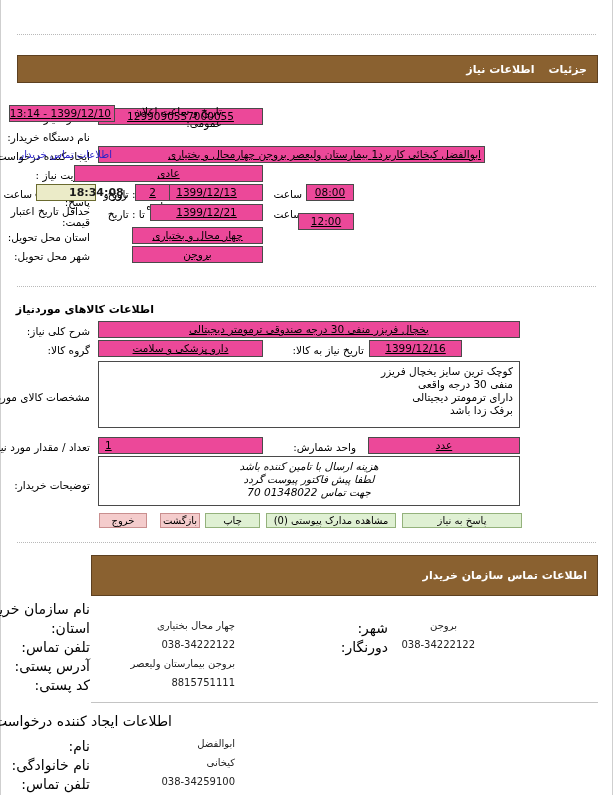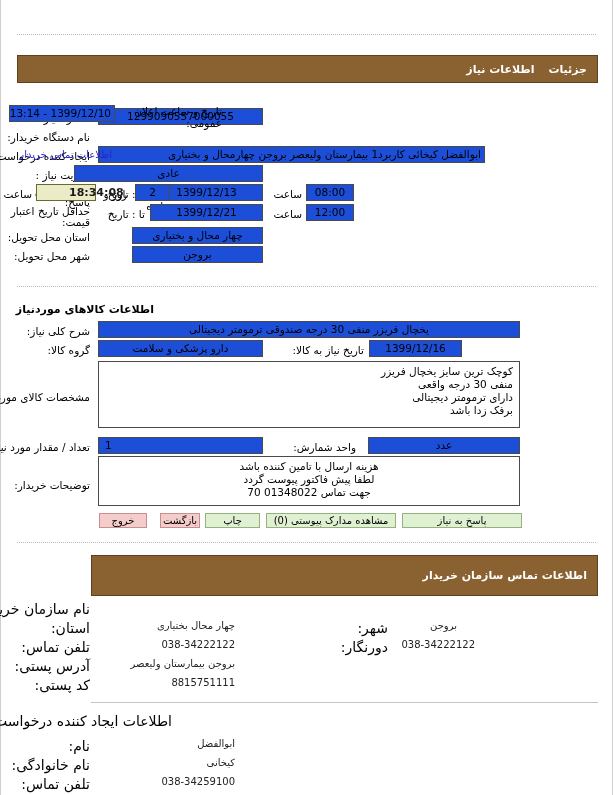--- a/index.html
+++ b/index.html
@@ -58,28 +58,29 @@
     color: #000;
     white-space: nowrap;
     text-align: right;
     line-height: 12px;
   }
   .lbl.two { line-height: 11px; }
   .val {
     position: absolute;
     box-sizing: border-box;
     border: 1px solid #4a4a4a;
-    background: #1d4ed8;
+    background: #ec4899;
     font-size: 10.5px;
     line-height: 15px;
     height: 17px;
     padding: 0 3px;
     white-space: nowrap;
     overflow: hidden;
     text-align: right;
+    text-decoration: underline;
   }
   .val.center { text-align: center; }
   .box-area {
     position: absolute;
     box-sizing: border-box;
     border: 1px solid #4a4a4a;
     background: #ffffff;
     font-size: 10.5px;
     line-height: 13px;
     padding: 3px 6px;
@@ -193,21 +194,21 @@
   <div class="plain" style="right:485px; top:188px;">روز و</div>
   <div class="plain" style="right:443px; top:200px;">مانده</div>
   <div class="timer" style="right:516px; top:184px;">18:34:08</div>
   <div class="plain" style="right:580px; top:188px;">ساعت باقی</div>
 
   <div class="lbl two" style="right:522px; top:206px;">حداقل تاریخ اعتبار</div>
   <div class="lbl two" style="right:522px; top:217px;">قیمت:</div>
   <div class="plain" style="right:467px; top:208px;">تا : تاریخ</div>
   <div class="val center" style="right:349px; top:204px; width:113px;">1399/12/21</div>
   <div class="plain" style="right:310px; top:208px;">ساعت</div>
-  <div class="val center" style="right:258px; top:204px; width:48px;">12:00</div>
+  <div class="val center" style="right:258px; top:213px; width:56px;">12:00</div>
 
   <div class="lbl" style="right:522px; top:231px;">استان محل تحویل:</div>
   <div class="val center" style="right:349px; top:227px; width:131px;">چهار محال و بختیاری</div>
 
   <div class="lbl" style="right:522px; top:250px;">شهر محل تحویل:</div>
   <div class="val center" style="right:349px; top:246px; width:131px;">بروجن</div>
 
   <div class="dotted-sep" style="top:286px;"></div>
 
   <div class="section-title" style="right:458px; top:303px;">اطلاعات کالاهای موردنیاز</div>
@@ -225,21 +226,21 @@
 منفی 30 درجه واقعی
 دارای ترمومتر دیجیتالی
 برفک زدا باشد</div>
 
   <div class="lbl" style="right:522px; top:441px;">تعداد / مقدار مورد نیاز:</div>
   <div class="val" style="right:349px; top:437px; width:165px; text-align:left; padding-left:6px;">1</div>
   <div class="plain" style="right:256px; top:441px;">واحد شمارش:</div>
   <div class="val center" style="right:92px; top:437px; width:152px;">عدد</div>
 
   <div class="lbl" style="right:522px; top:479px;">توضیحات خریدار:</div>
-  <div class="box-area" style="right:92px; top:456px; width:422px; height:50px; text-align:center;">هزینه ارسال با تامین کننده باشد
+  <div class="box-area" style="right:92px; top:456px; width:422px; height:50px; text-align:center;font-style:italic;">هزینه ارسال با تامین کننده باشد
 لطفا پیش فاکتور پیوست گردد
 جهت تماس 01348022 70</div>
 
   <div class="btn green" style="right:90px; top:513px; width:120px;">پاسخ به نیاز</div>
   <div class="btn green" style="right:216px; top:513px; width:130px;">مشاهده مدارک پیوستی (0)</div>
   <div class="btn green" style="right:352px; top:513px; width:55px;">چاپ</div>
   <div class="btn pink" style="right:412px; top:513px; width:40px;">بازگشت</div>
   <div class="btn pink" style="right:465px; top:513px; width:48px;">خروج</div>
 
   <div class="dotted-sep" style="top:542px;"></div>

